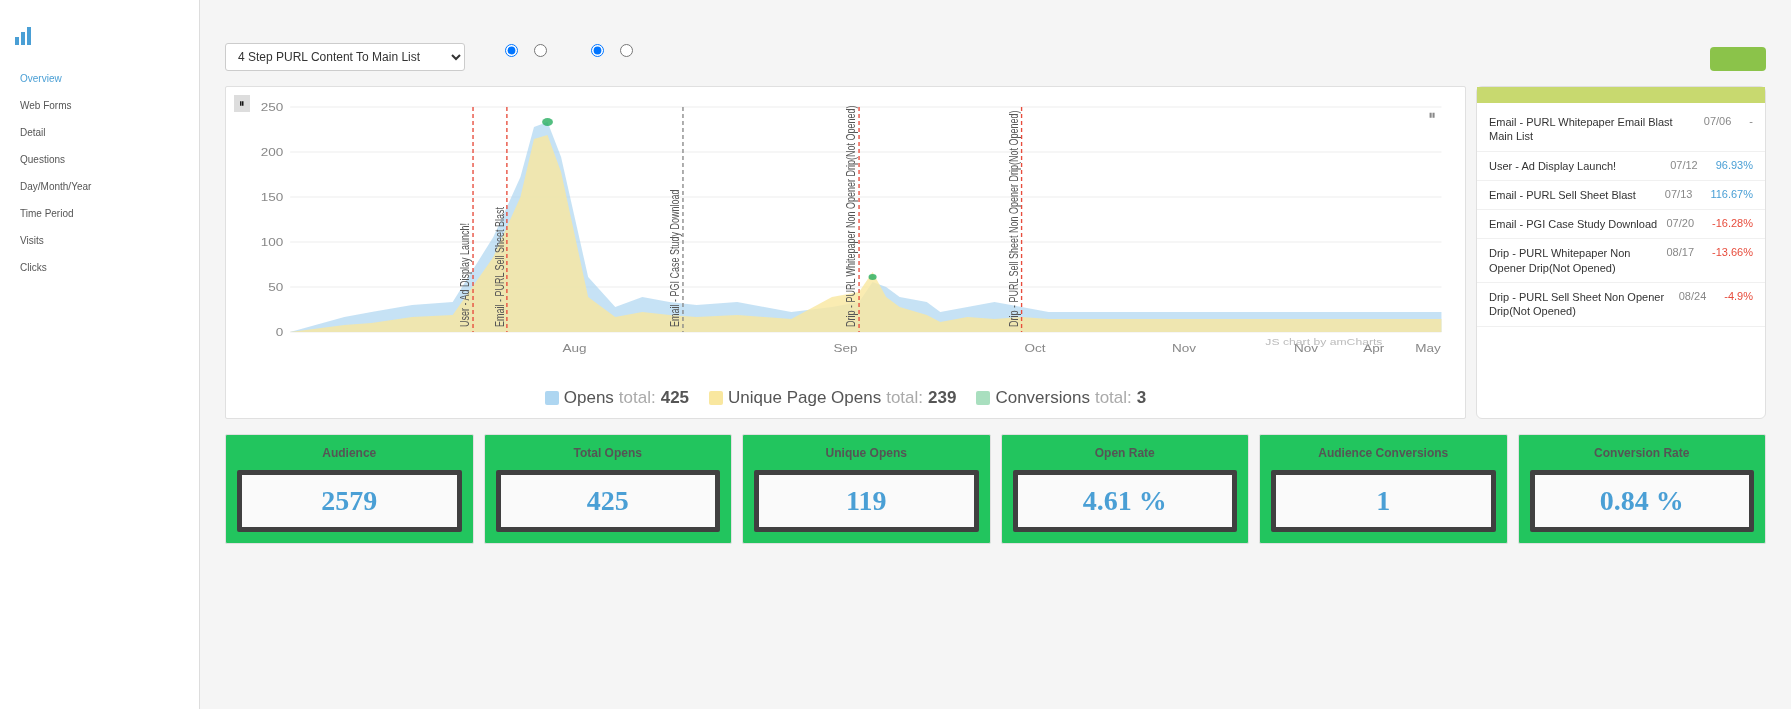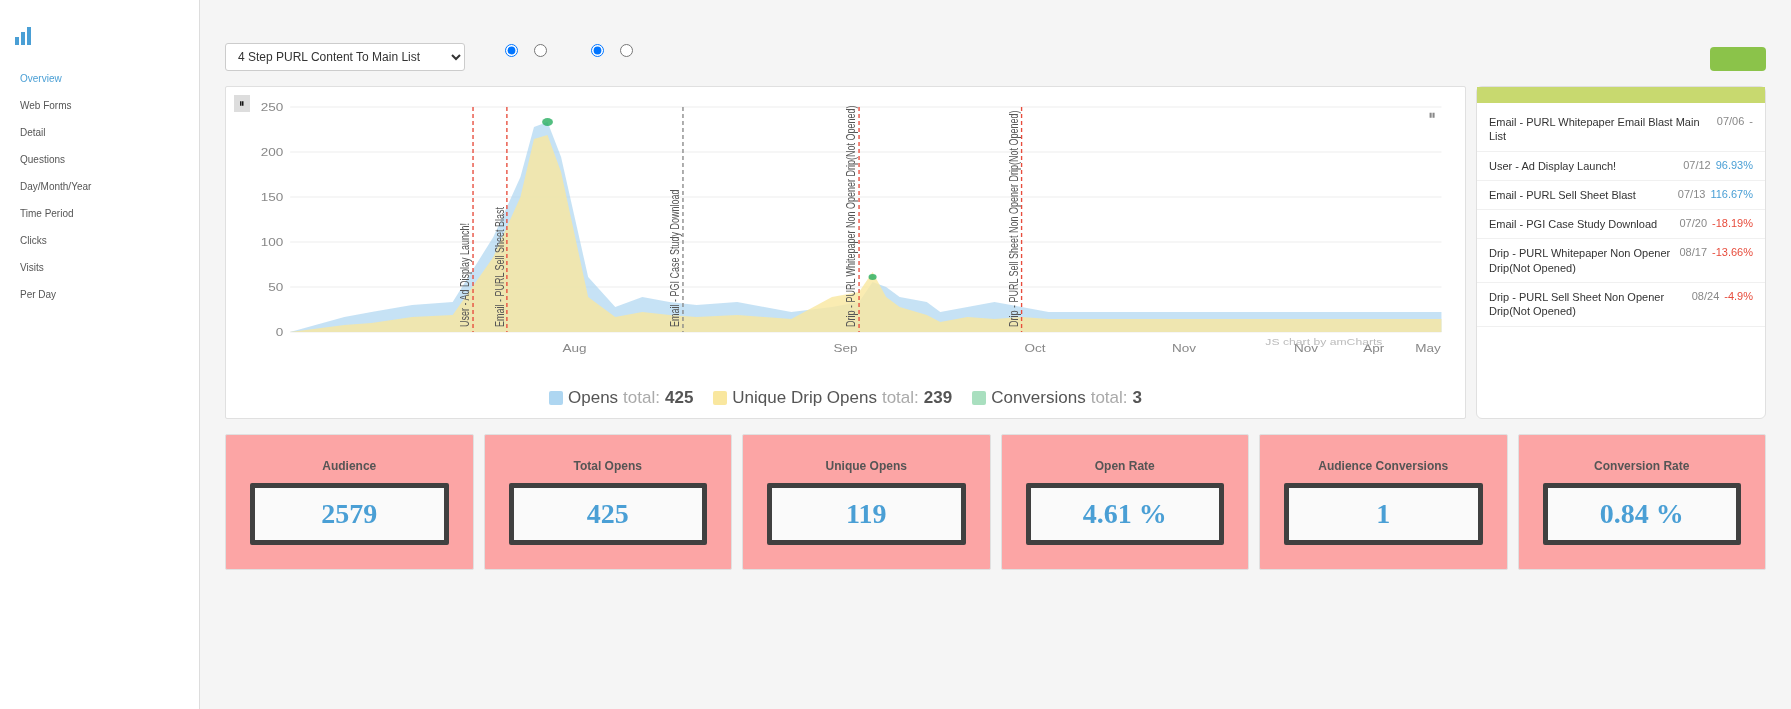--- a/index.html
+++ b/index.html
@@ -181,37 +181,37 @@
     }
     .event-item {
       padding: 7px 12px;
       border-bottom: 1px solid #f0f0f0;
       display: flex;
       justify-content: space-between;
       align-items: flex-start;
       font-size: 11px;
     }
     .event-name { color: #333; flex: 1; margin-right: 8px; line-height: 1.3; }
-    .event-date { color: #888; white-space: nowrap; margin-right: 5px; }
+    .event-date { color: #888; white-space: nowrap; margin-right: 18px; }
     .event-change { white-space: nowrap; }
     .event-change.positive { color: #4a9fd5; }
     .event-change.negative { color: #e74c3c; }
     .event-change.neutral { color: #888; }
 
     
     .stats-row {
       display: flex;
       gap: 10px;
     }
     .stat-card {
       flex: 1;
-      background: #fca5a5;
+      background: #22c55e;
       border: 1px solid #e0e0e0;
       border-radius: 2px;
-      padding: 24px;
+      padding: 11px;
       text-align: center;
     }
     .stat-label {
       font-size: 12px;
       color: #555;
       margin-bottom: 10px;
       font-weight: bold;
     }
     .stat-value {
       font-size: 28px;
@@ -240,23 +240,22 @@
     </div>
     <span class="sidebar-logo-text"></span>
   </div>
   <div id="sidebar-nav">
       <div class="sidebar-nav-item active">Overview</div>
       <div class="sidebar-nav-item">Web Forms</div>
       <div class="sidebar-nav-item">Detail</div>
       <div class="sidebar-nav-item">Questions</div>
       <div class="sidebar-nav-item">Day/Month/Year</div>
       <div class="sidebar-nav-item">Time Period</div>
+      <div class="sidebar-nav-item">Visits</div>
       <div class="sidebar-nav-item">Clicks</div>
-      <div class="sidebar-nav-item">Visits</div>
-      <div class="sidebar-nav-item">Per Day</div>
     </div>
 </div>
 
 <div id="main">
   <h1 class="page-title"></h1>
   <p class="overview-description"></p>
 
   <div class="controls-row">
     <div class="control-group">
       <label></label>
@@ -346,21 +345,21 @@
       
       <div class="chart-legend" id="chart-legend">
           <div class="legend-item">
             <div class="legend-color" style="background:#aed6f1"></div>
                    <span>Opens</span>
                    <span style="color:#aaa">total:</span>
                    <span style="font-weight:bold">425</span>
           </div>
           <div class="legend-item">
             <div class="legend-color" style="background:#f9e79f"></div>
-                   <span>Unique Drip Opens</span>
+                   <span>Unique Page Opens</span>
                    <span style="color:#aaa">total:</span>
                    <span style="font-weight:bold">239</span>
           </div>
           <div class="legend-item">
             <div class="legend-color" style="background:#a9dfbf"></div>
                    <span>Conversions</span>
                    <span style="color:#aaa">total:</span>
                    <span style="font-weight:bold">3</span>
           </div>
         </div>
@@ -380,21 +379,21 @@
                    <span class="event-change positive">96.93%</span>
           </div>
           <div class="event-item">
             <span class="event-name">Email - PURL Sell Sheet Blast</span>
                    <span class="event-date">07/13</span>
                    <span class="event-change positive">116.67%</span>
           </div>
           <div class="event-item">
             <span class="event-name">Email - PGI Case Study Download</span>
                    <span class="event-date">07/20</span>
-                   <span class="event-change negative">-18.19%</span>
+                   <span class="event-change negative">-16.28%</span>
           </div>
           <div class="event-item">
             <span class="event-name">Drip - PURL Whitepaper Non Opener Drip(Not Opened)</span>
                    <span class="event-date">08/17</span>
                    <span class="event-change negative">-13.66%</span>
           </div>
           <div class="event-item">
             <span class="event-name">Drip - PURL Sell Sheet Non Opener Drip(Not Opened)</span>
                    <span class="event-date">08/24</span>
                    <span class="event-change negative">-4.9%</span>

